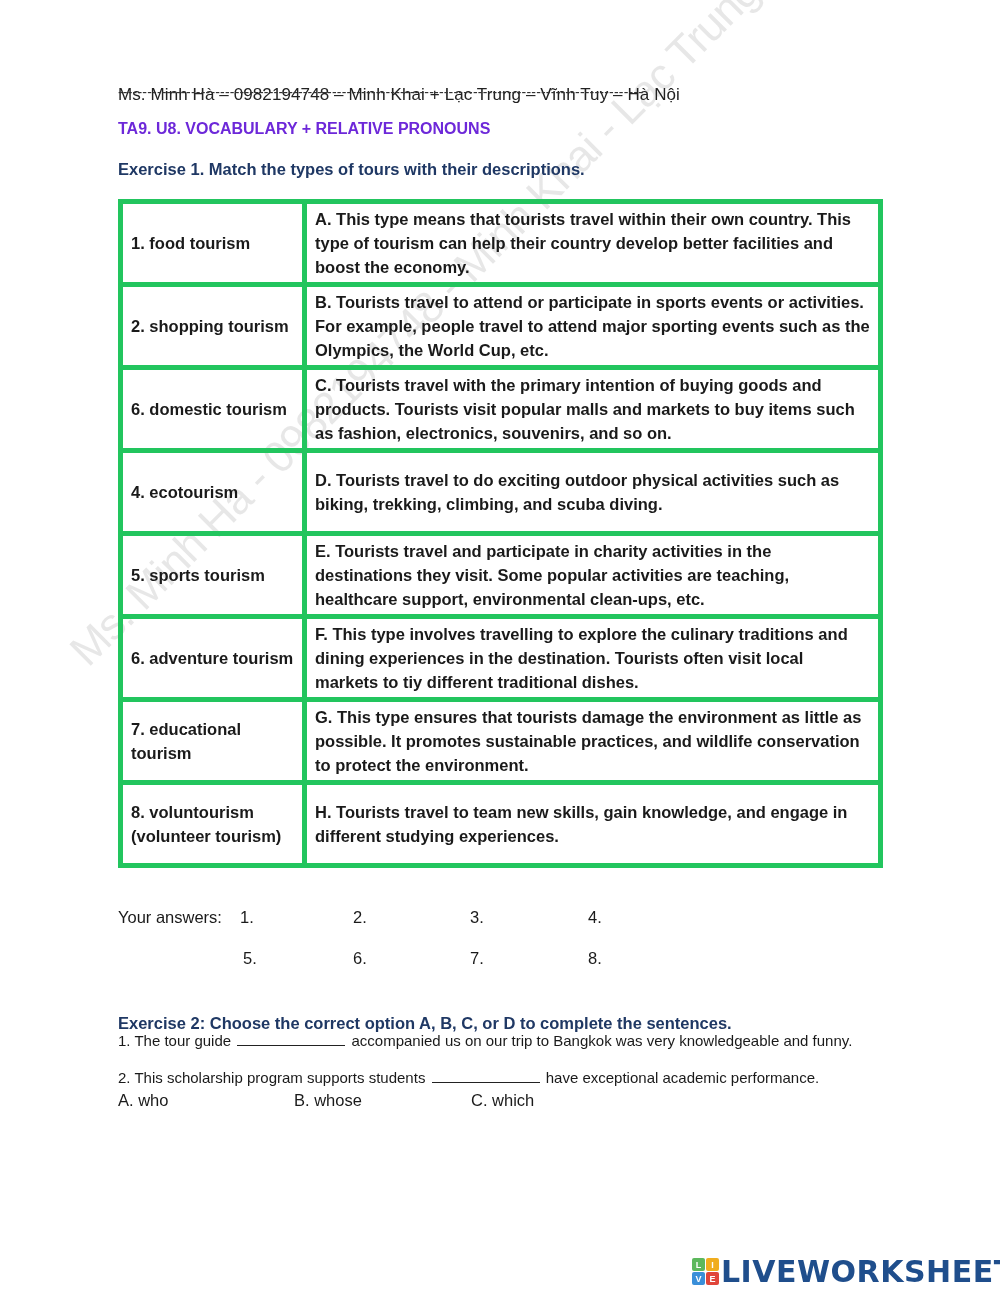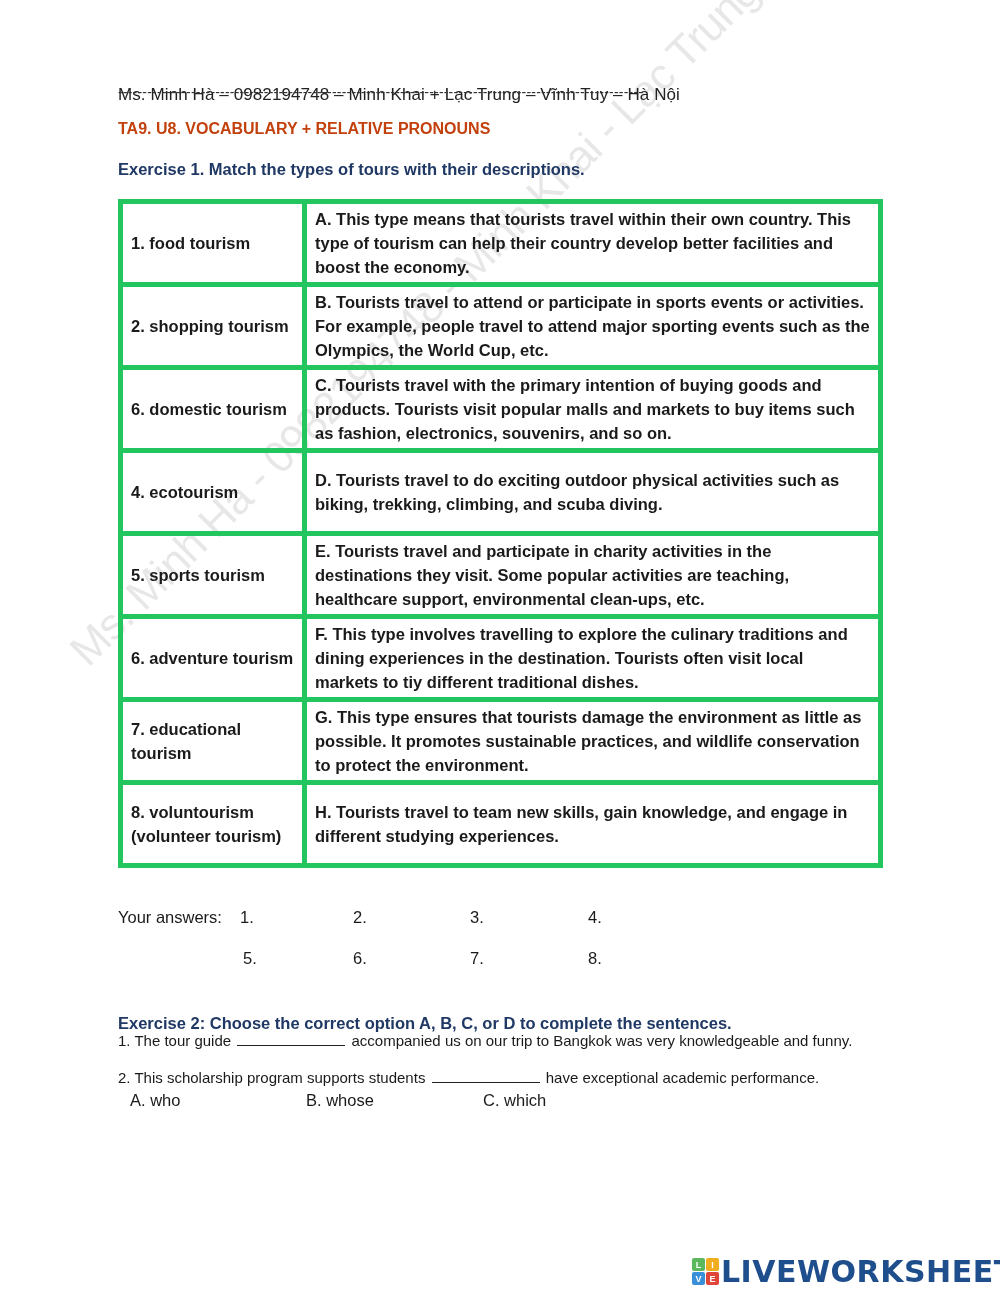--- a/index.html
+++ b/index.html
@@ -2,35 +2,35 @@
 <html><head>
 <meta charset="utf-8">
 <style>
   html, body { margin:0; padding:0; background:#ffffff; }
   body { width:1000px; height:1294px; position:relative; overflow:hidden;
          font-family:"Liberation Sans", "DejaVu Sans", sans-serif; color:#1a1a1a; }
   .page { position:absolute; left:0; top:0; width:1000px; height:1294px; }
   .abs { position:absolute; }
   .header-line { left:118px; top:60px; font-size:17px; color:#222; letter-spacing:0.1px;margin-top:25px; }
   .dash-line { left:118px; top:84px; font-size:14px; color:#333; letter-spacing:0.2px; white-space:nowrap; overflow:hidden; width:680px; }
-  .title { left:118px; top:120px; font-size:16px; font-weight:bold; color:#c2410c; }
+  .title { left:118px; top:120px; font-size:16px; font-weight:bold; color:#6d28d9; }
   .ex-title { font-size:16.5px; font-weight:bold; color:#1f3864; }
   .ex1 { left:118px; top:160px; }
   table.match { position:absolute; left:118px; top:199px; width:765px; border-collapse:collapse; font-size:16.5px; line-height:24px; }
   table.match td { border:5px solid #22c55e; vertical-align:middle; padding:2px 8px; height:79px; box-sizing:border-box;font-weight:bold; }
   table.match td.left { width:184px; }
   table.match tr { height:83px; }
   .answers { font-size:16.5px; color:#1a1a1a; }
   .ans-label { left:118px; top:908px; }
   .ans { top:908px; }
   .ans2 { top:949px; }
   .ex2 { left:118px; top:990px;margin-top:24px; }
   .q { left:118px; width:760px; font-size:15px; line-height:24px; }
   .q1 { top:1029px; }
-  .opts { top:1091px; font-size:16.5px;margin-left:12px; }
+  .opts { top:1091px; font-size:16.5px; }
   .q2 { top:1066px; }
   .blank { display:inline-block; width:108px; border-bottom:1px solid #222; height:16px; vertical-align:baseline; margin:0 2px; }
   .watermark { left:60px; top:640px; width:1000px; font-size:44px; color:rgba(120,120,120,0.18);
                transform:rotate(-45deg); transform-origin:0 0; white-space:nowrap; font-family:"Liberation Sans", sans-serif;
                pointer-events:none; letter-spacing:-1px; }
   .logo { left:692px; top:1254px; display:flex; align-items:center; }
   .logo-grid { display:grid; grid-template-columns:13px 13px; grid-template-rows:13px 13px; gap:1px; margin-right:2px; }
   .logo-grid span { display:flex; align-items:center; justify-content:center; font-size:9px; font-weight:bold; color:#fff; border-radius:2px; }
   .logo-text { font-size:30px; font-weight:bold; color:#1f4e8c; letter-spacing:0.5px; font-family:"DejaVu Sans", sans-serif; }
 </style>

